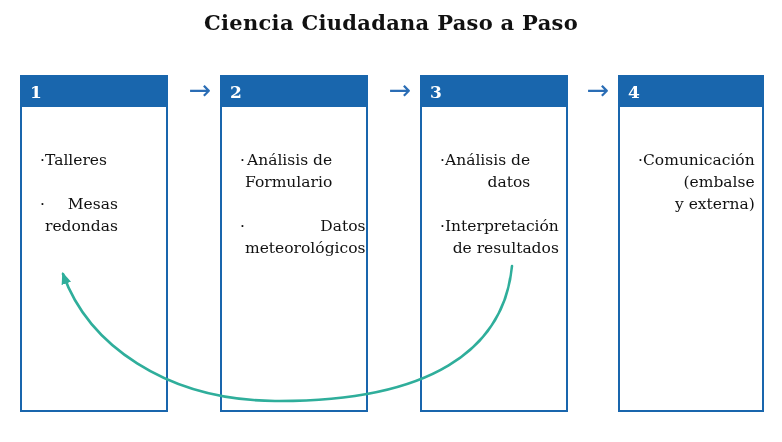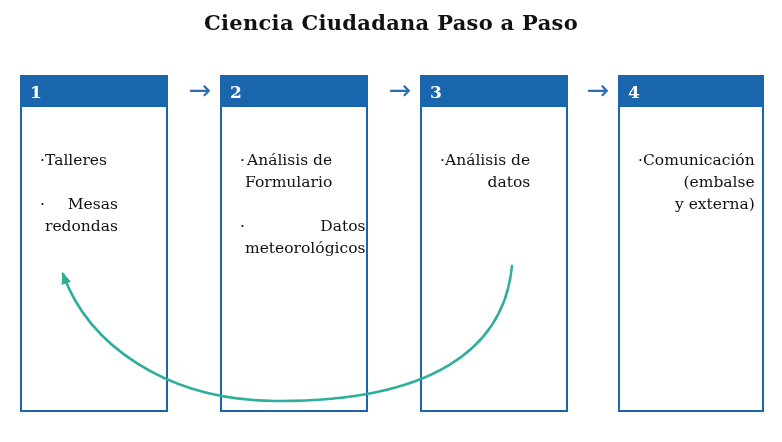--- a/index.html
+++ b/index.html
@@ -134,20 +134,24 @@
 
   <div class="step" style="left:420px">
     <div class="step-header">
       <span class="step-number">3</span>
     </div>
     <div class="step-body">
       <div class="item">
           <span class="item-text">Análisis de
 datos</span>
         </div>
+      <div class="item">
+          <span class="item-text">Interpretación
+de resultados</span>
+        </div>
     </div>
   </div>
 
   <div class="connector" style="left:578px">→</div>
 
   <div class="step" style="left:618px;width:146px">
     <div class="step-header">
       <span class="step-number">4</span>
     </div>
     <div class="step-body">

